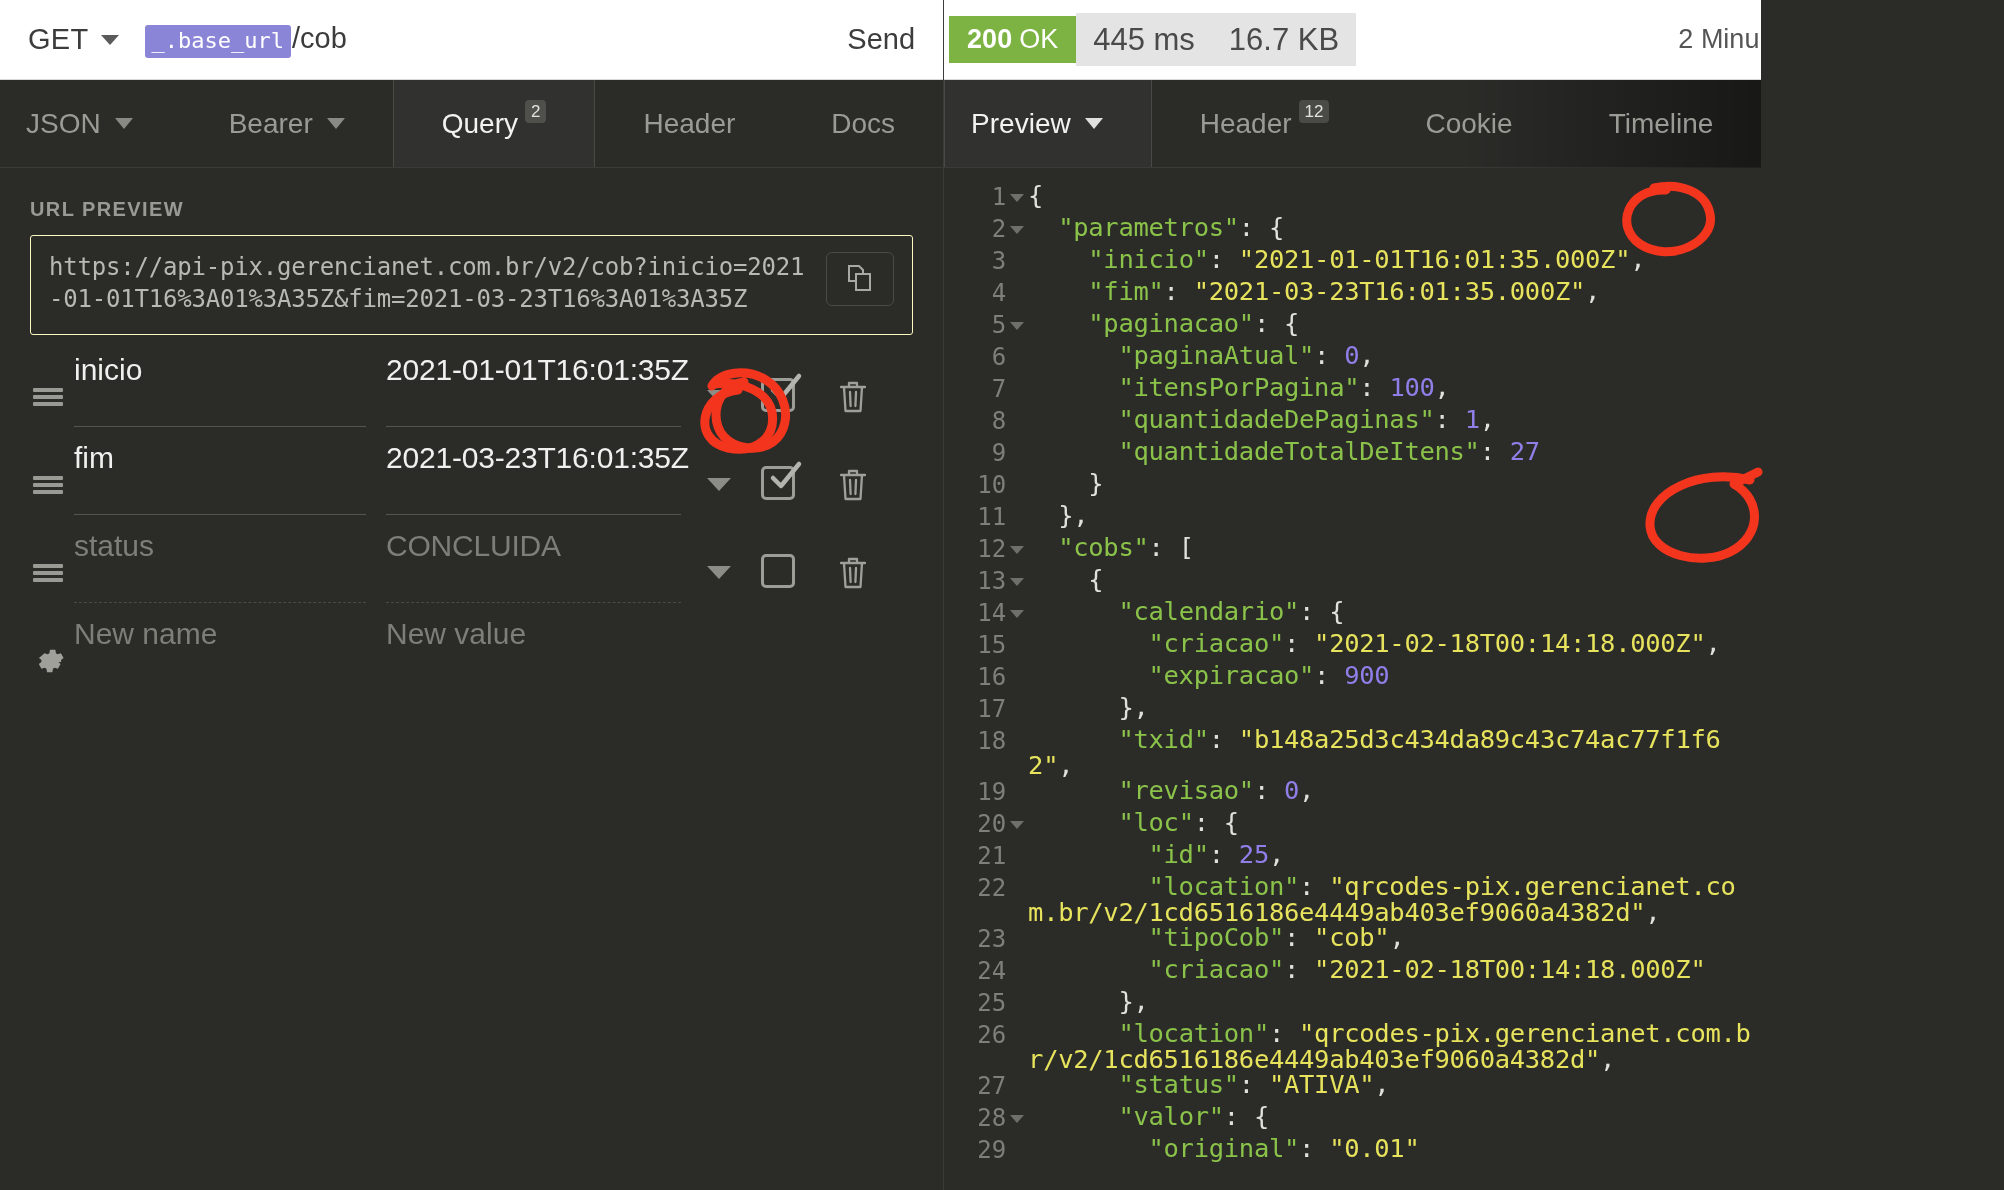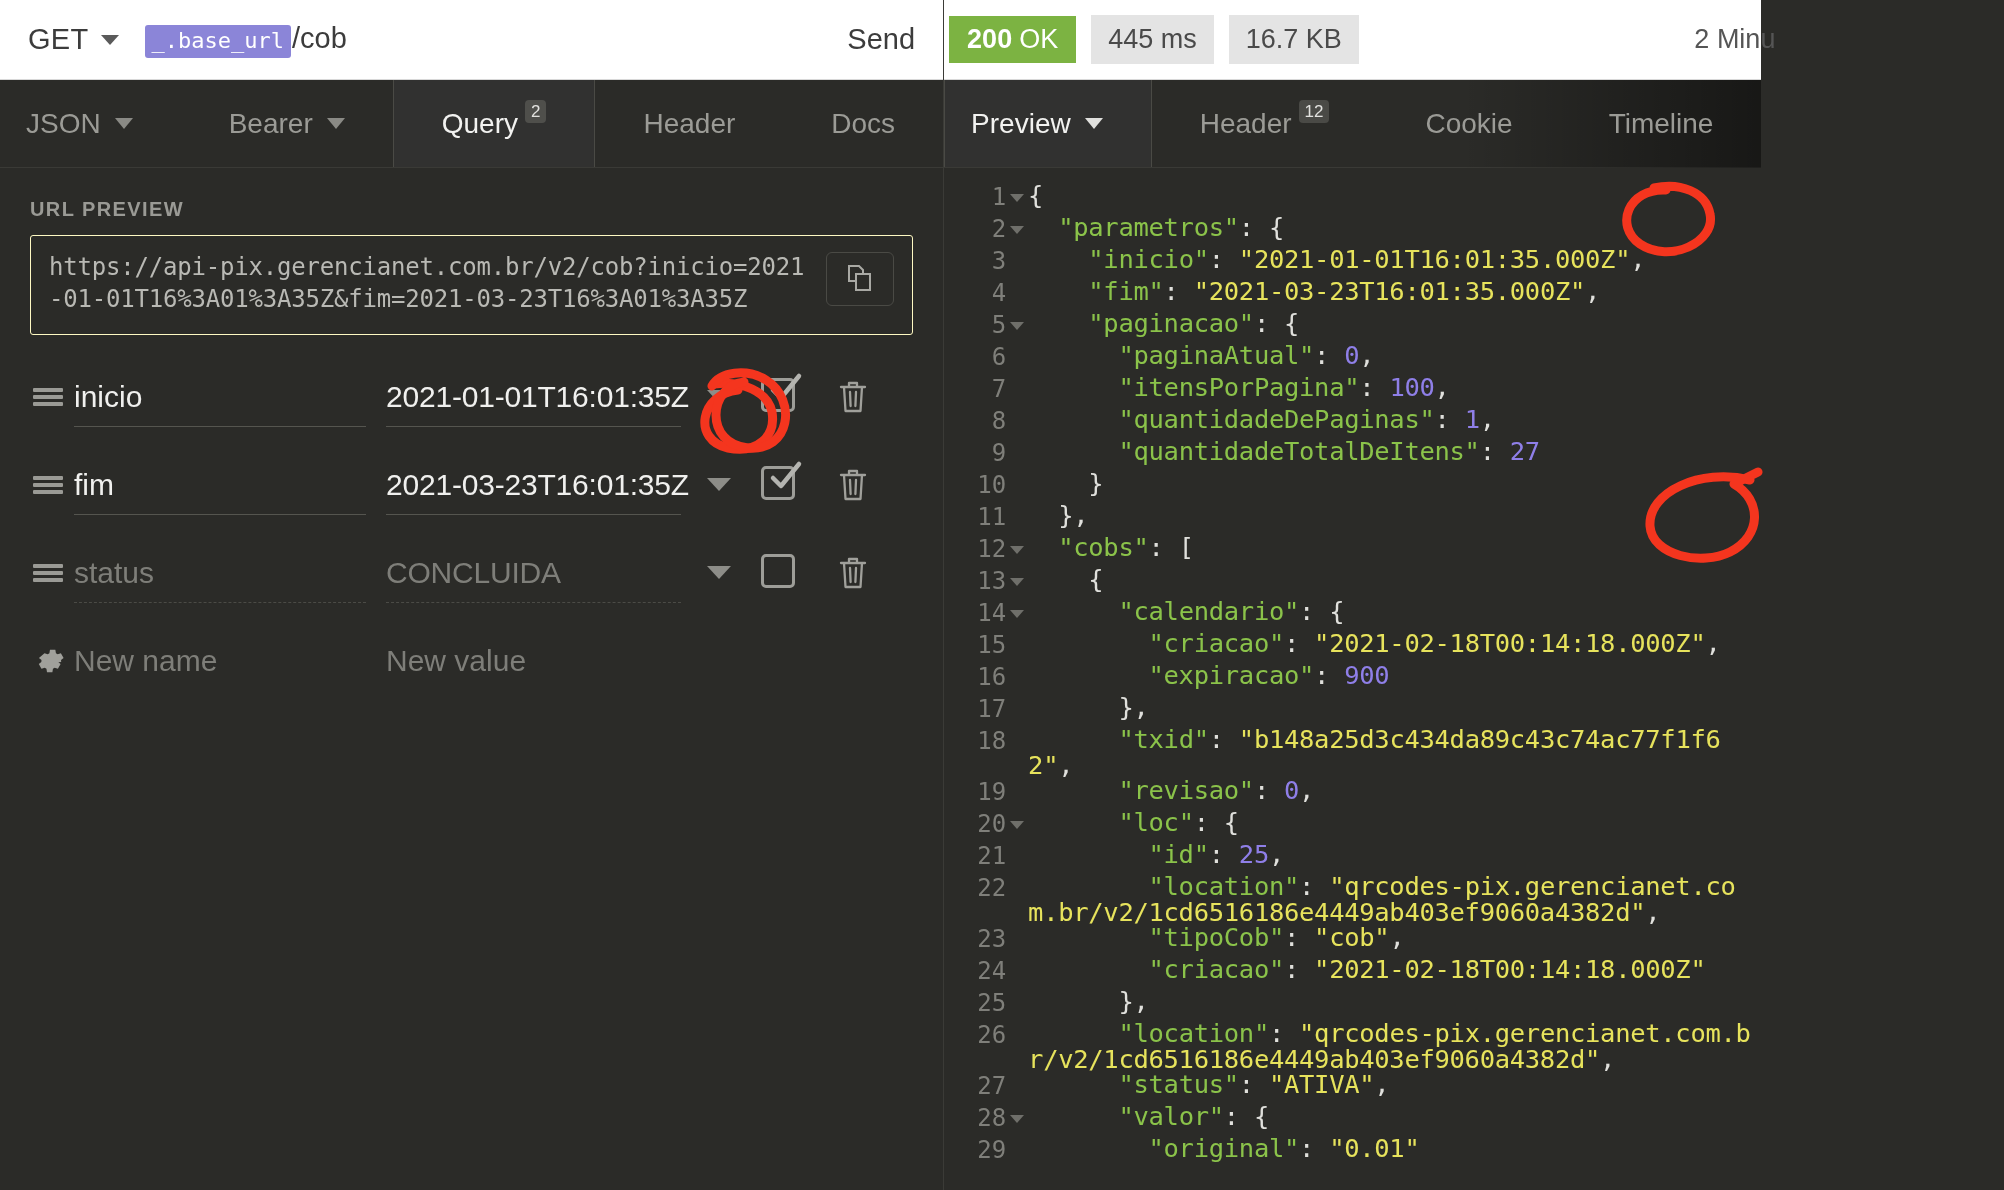--- a/index.html
+++ b/index.html
@@ -31,30 +31,30 @@
   .var-chip {
     background: #8b85d8; color: #ffffff; font-family: "DejaVu Sans Mono", monospace;
     font-size: 22px; padding: 5px 7px 6px 7px; border-radius: 3px; line-height: 1;
   }
   .url-rest { font-size: 29px; color: #3c3c3c; margin-left: 1px; }
   .send-btn { margin-left: auto; font-size: 29px; color: #3c3c3c; }
 
   
   .res-bar {
     height: 80px; background: #ffffff; display: flex; align-items: center;
-    padding: 0 0 0 5px; border-bottom: 1px solid #d8d8d8; position: relative;
+    padding: 0 16px 0 5px; border-bottom: 1px solid #d8d8d8; position: relative;
   }
   .status-pill {
     background: #7cb342; color: #fff; font-size: 27px; padding: 10px 18px;
     line-height: 1; display: flex; align-items: baseline; gap: 7px;
   }
   .status-pill .code { font-weight: bold; }
   .meta-pill {
-    background: #e4e4e4; color: #4a4a4a; font-size: 27px; padding: 11px 17px;
-    margin-left: 15px; line-height: 1;
+    background: #e4e4e4; color: #4a4a4a; font-size: 31px; padding: 11px 17px;
+    margin-left: 0; line-height: 1;
   }
   .age-text { margin-left: auto; font-size: 27px; color: #555; white-space: nowrap;
               padding-right: 0; transform: translateX(14px); }
 
   
   .tabstrip { height: 88px; background: #2b2b28; display: flex; align-items: stretch;
               border-bottom: 1px solid #3a3a36; position: relative; }
   .tab { display: flex; align-items: center; padding: 0 48px; font-size: 28px;
          color: #9b9b96; position: relative; }
   .tab.first { padding-left: 26px; }
@@ -93,21 +93,21 @@
   .copy-btn { width: 68px; height: 54px; border: 1px solid #4a4a45; border-radius: 6px;
               display: flex; align-items: center; justify-content: center; flex: none; }
 
   
   .params { padding: 18px 30px 0 22px; }
   .prow { display: flex; align-items: center; height: 88px; }
   .grip { width: 52px; flex: none; display: flex; align-items: center; justify-content: center; }
   .grip-bar { width: 30px; height: 4px; background: #9a9a95; border-radius: 1px;
               display: block; margin: 3px 0; }
   .gear { width: 52px; flex: none; display: flex; align-items: center; justify-content: center; }
-  .cell { position: relative; height: 88px; display: flex; align-items: center; }
+  .cell { position: relative; height: 88px; display: flex; }
   .cell.name { width: 292px; }
   .cell.value { width: 295px; margin-left: 20px; }
   .cell .txt { font-size: 30px; color: #f0f0ee; white-space: nowrap; }
   .cell .txt.ph { color: #7e7e79; }
   .cell .txt.val { font-size: 30px; letter-spacing: -0.2px; }
   .underline { position: absolute; left: 0; right: 0; bottom: 14px;
                border-bottom: 1px solid #55554f; }
   .underline.dashed { border-bottom: 1px dashed #4b4b46; }
   .row-caret { width: 0; height: 0; border-left: 12px solid transparent;
                border-right: 12px solid transparent; border-top: 13px solid #8d8d88;

